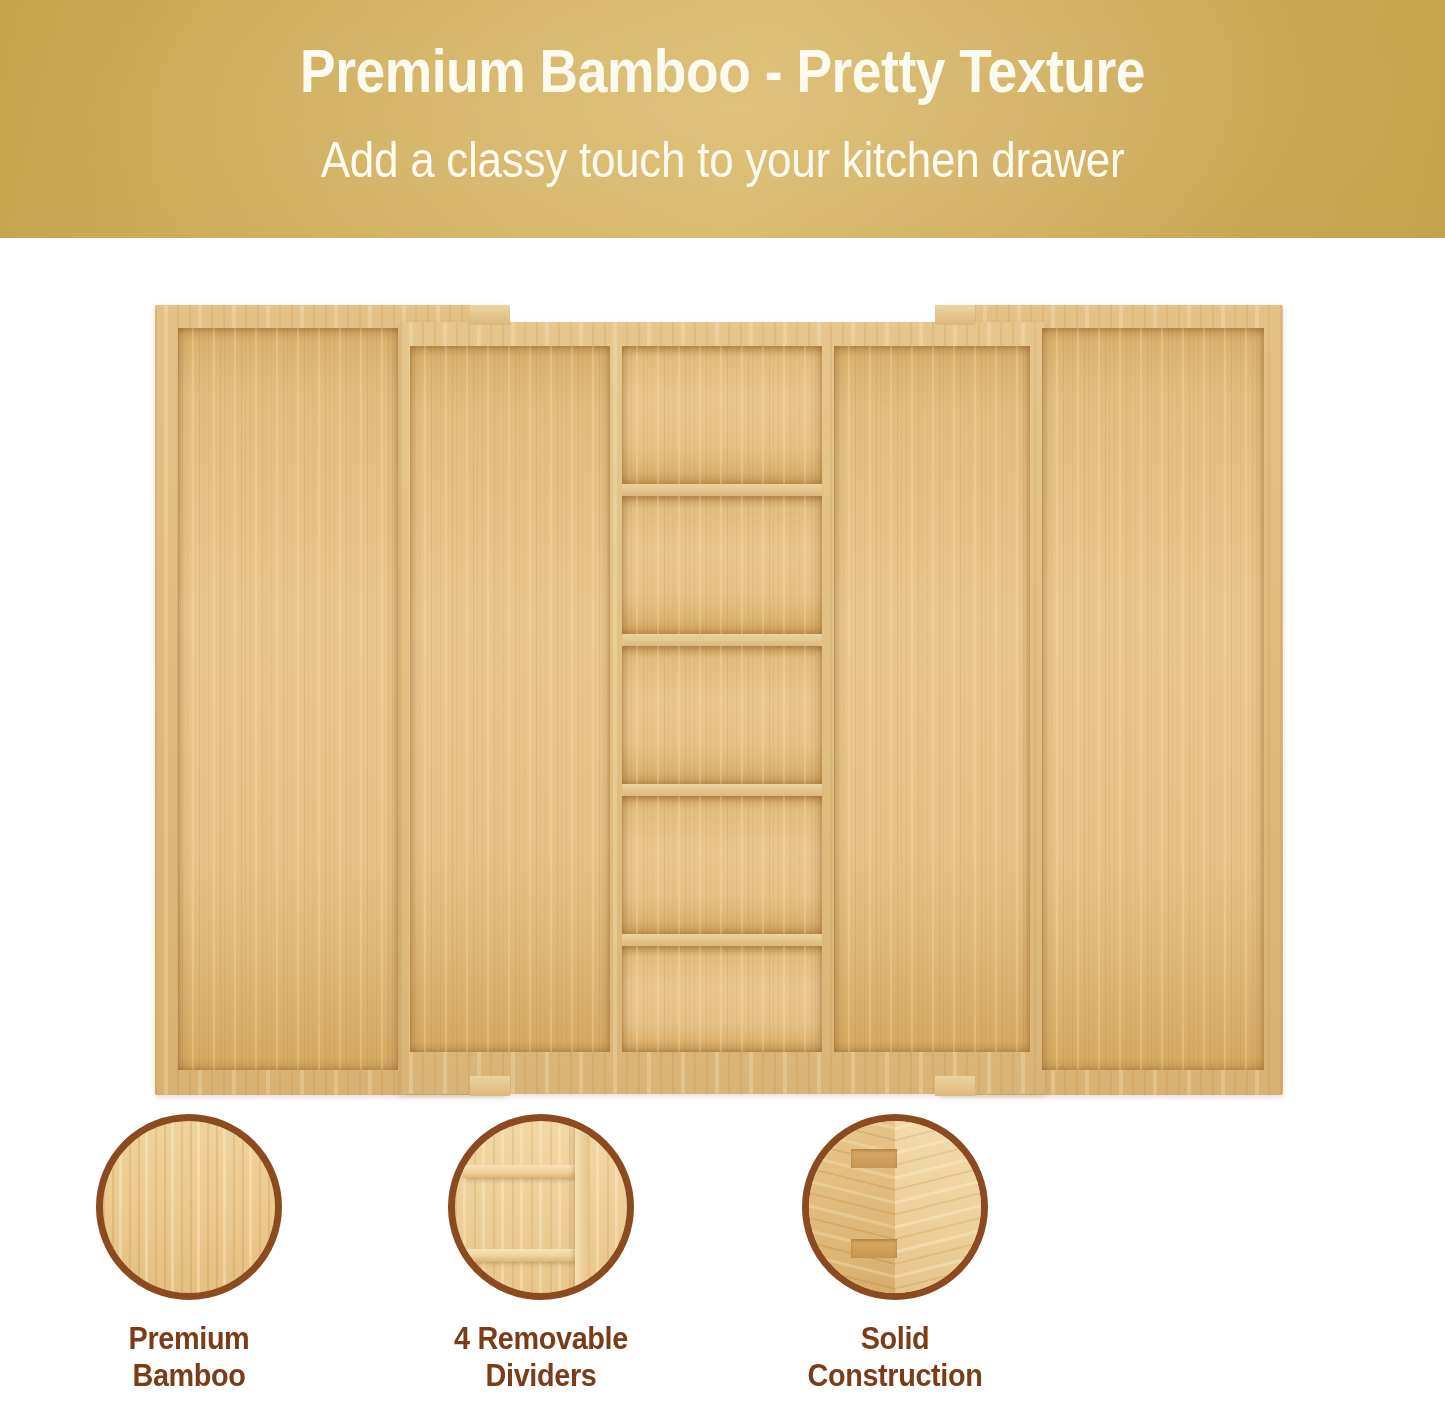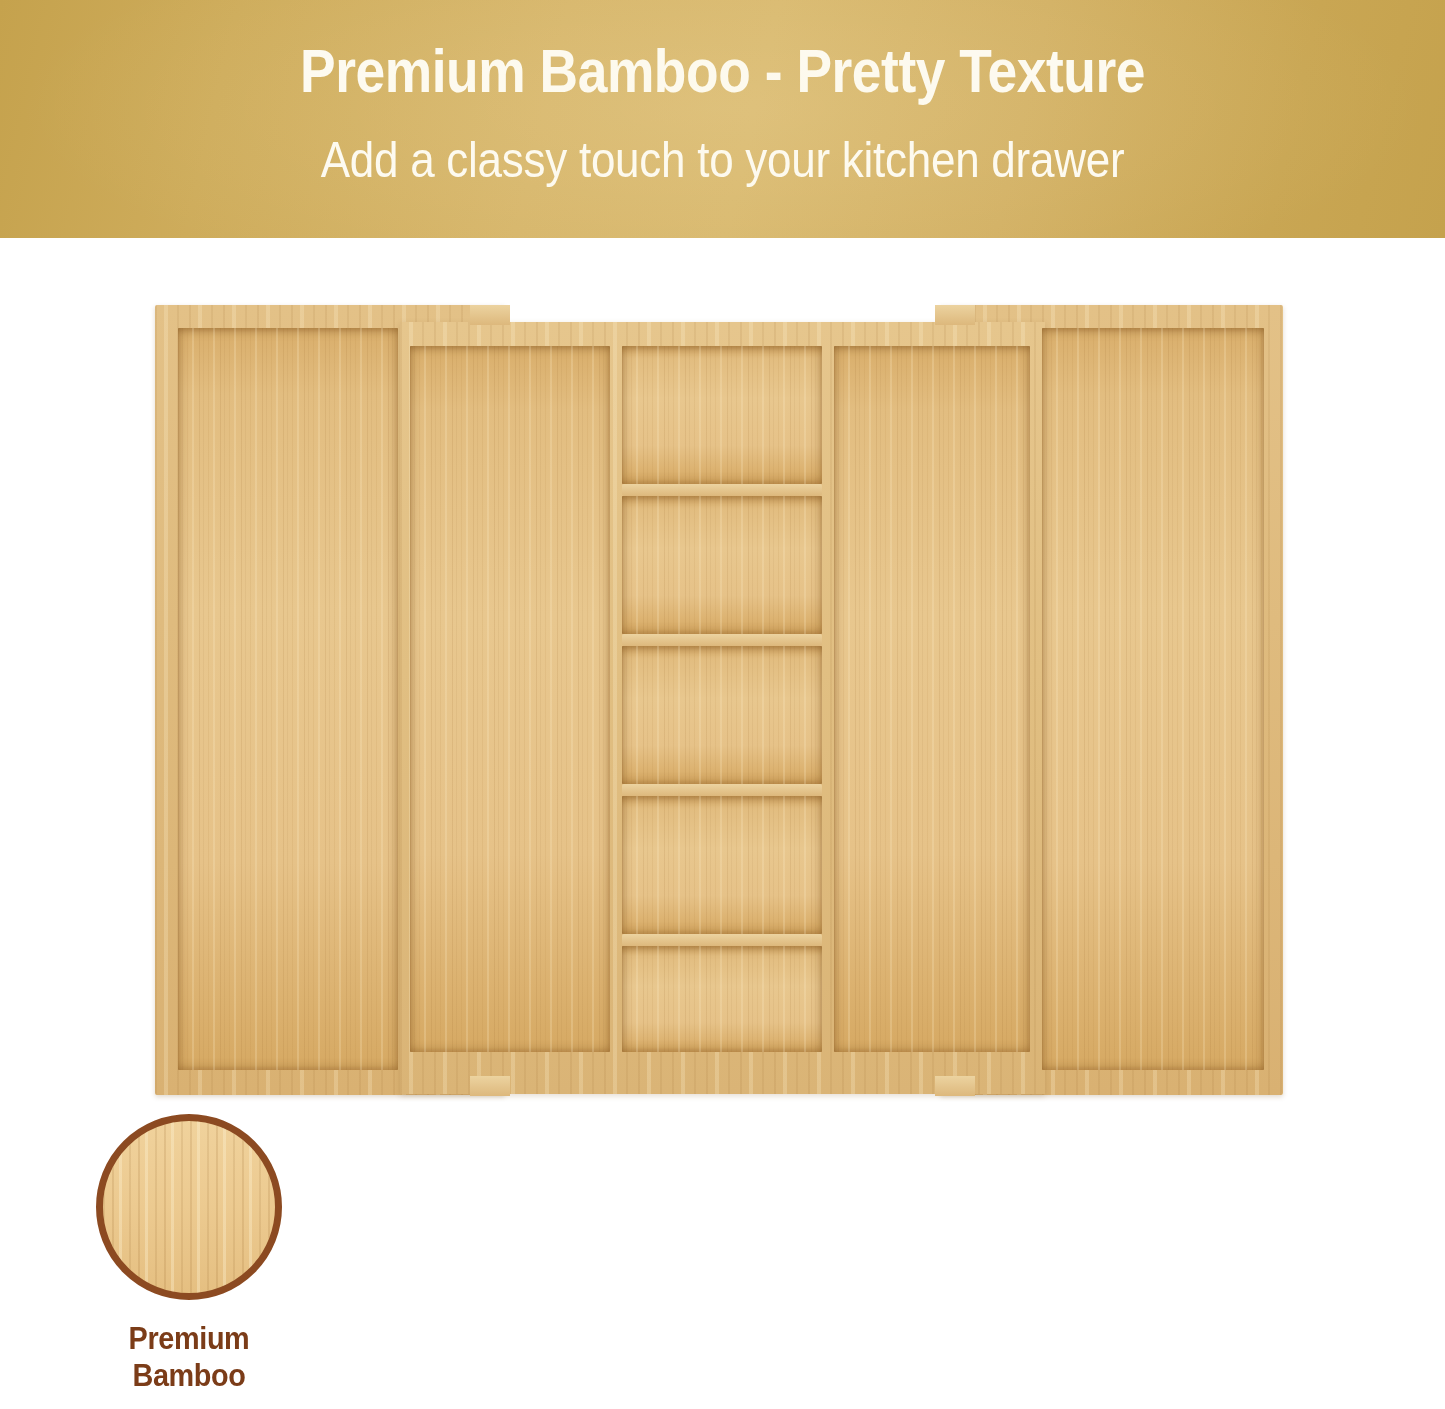--- a/index.html
+++ b/index.html
@@ -274,16 +274,39 @@
 <div id="features">
 
   <div class="feat" style="left:24px;">
     <div class="circle c-bamboo"></div>
     <div class="featLabel">
       <div>Premium</div>
       <div>Bamboo</div>
     </div>
   </div>
 
-
+  <div class="feat" style="left:376px;">
+    <div class="circle c-div">
+      <div class="divBar" style="top:44px;left:8px;right:46px;"></div>
+      <div class="divBar" style="top:128px;left:8px;right:46px;"></div>
+      <div class="divVert" style="right:38px;"></div>
+    </div>
+    <div class="featLabel">
+      <div>4 Removable</div>
+      <div>Dividers</div>
+    </div>
+  </div>
+
+  <div class="feat" style="left:730px;">
+    <div class="circle c-corner">
+      <div class="cornerL"></div>
+      <div class="cornerR"></div>
+      <div class="dovetail" style="left:42px;top:28px;"></div>
+      <div class="dovetail" style="left:42px;top:118px;"></div>
+    </div>
+    <div class="featLabel">
+      <div>Solid</div>
+      <div>Construction</div>
+    </div>
+  </div>
 
 
 </div>
 
 </body></html>

